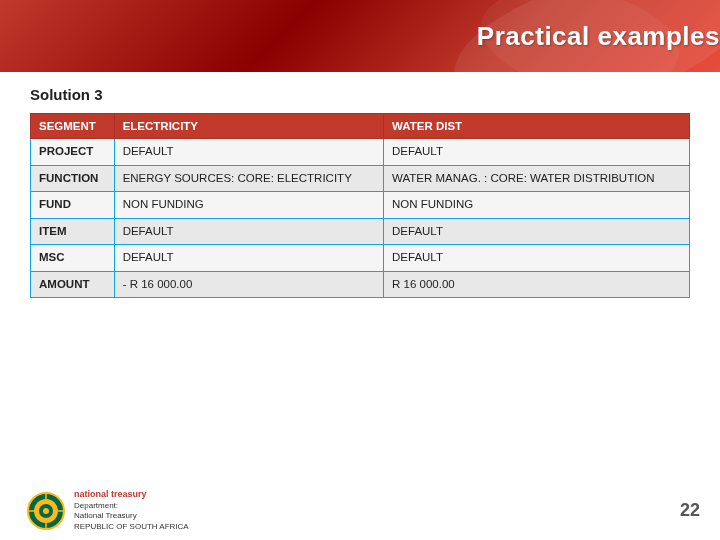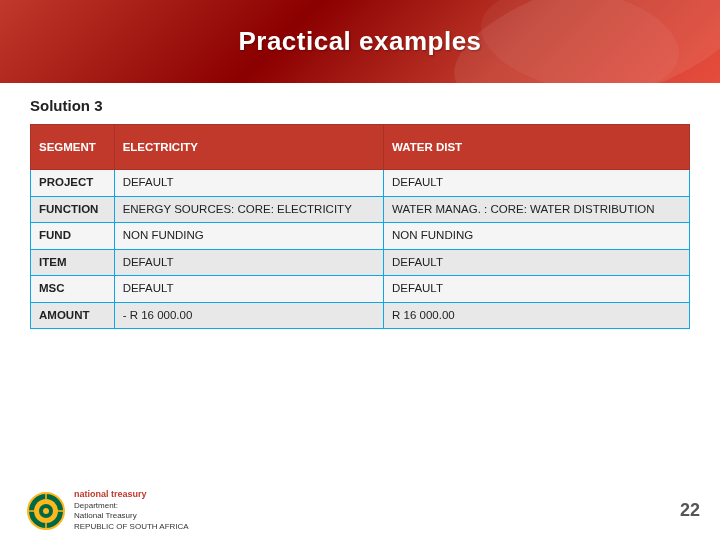--- a/index.html
+++ b/index.html
@@ -8,26 +8,26 @@
       height: 540px;
       background: #ffffff;
       font-family: Arial, sans-serif;
       overflow: hidden;
       position: relative;
     }
 
     
     .header-banner {
       width: 100%;
-      height: 83px;
+      height: 72px;
       background: linear-gradient(135deg, #c0392b 0%, #8B0000 40%, #c0392b 70%, #e74c3c 100%);
       position: relative;
       display: flex;
       align-items: center;
-      justify-content: center;
+      justify-content: flex-end;
       overflow: hidden;
     }
     .header-banner::before {
       content: '';
       position: absolute;
       top: -20px; right: -30px;
       width: 300px; height: 120px;
       background: rgba(255,255,255,0.08);
       border-radius: 50%;
       transform: rotate(-15deg);
@@ -67,21 +67,21 @@
       width: 100%;
       border-collapse: collapse;
       font-size: 11.5px;
     }
 
     .data-table thead tr {
       background: #c0392b;
       color: #ffffff;
     }
     .data-table thead th {
-      padding: 16px 8px;
+      padding: 6px 8px;
       text-align: left;
       font-weight: bold;
       font-size: 11.5px;
       border: 1px solid #a93226;
     }
 
     .data-table tbody tr:nth-child(odd) {
       background: #f5f5f5;
     }
     .data-table tbody tr:nth-child(even) {

